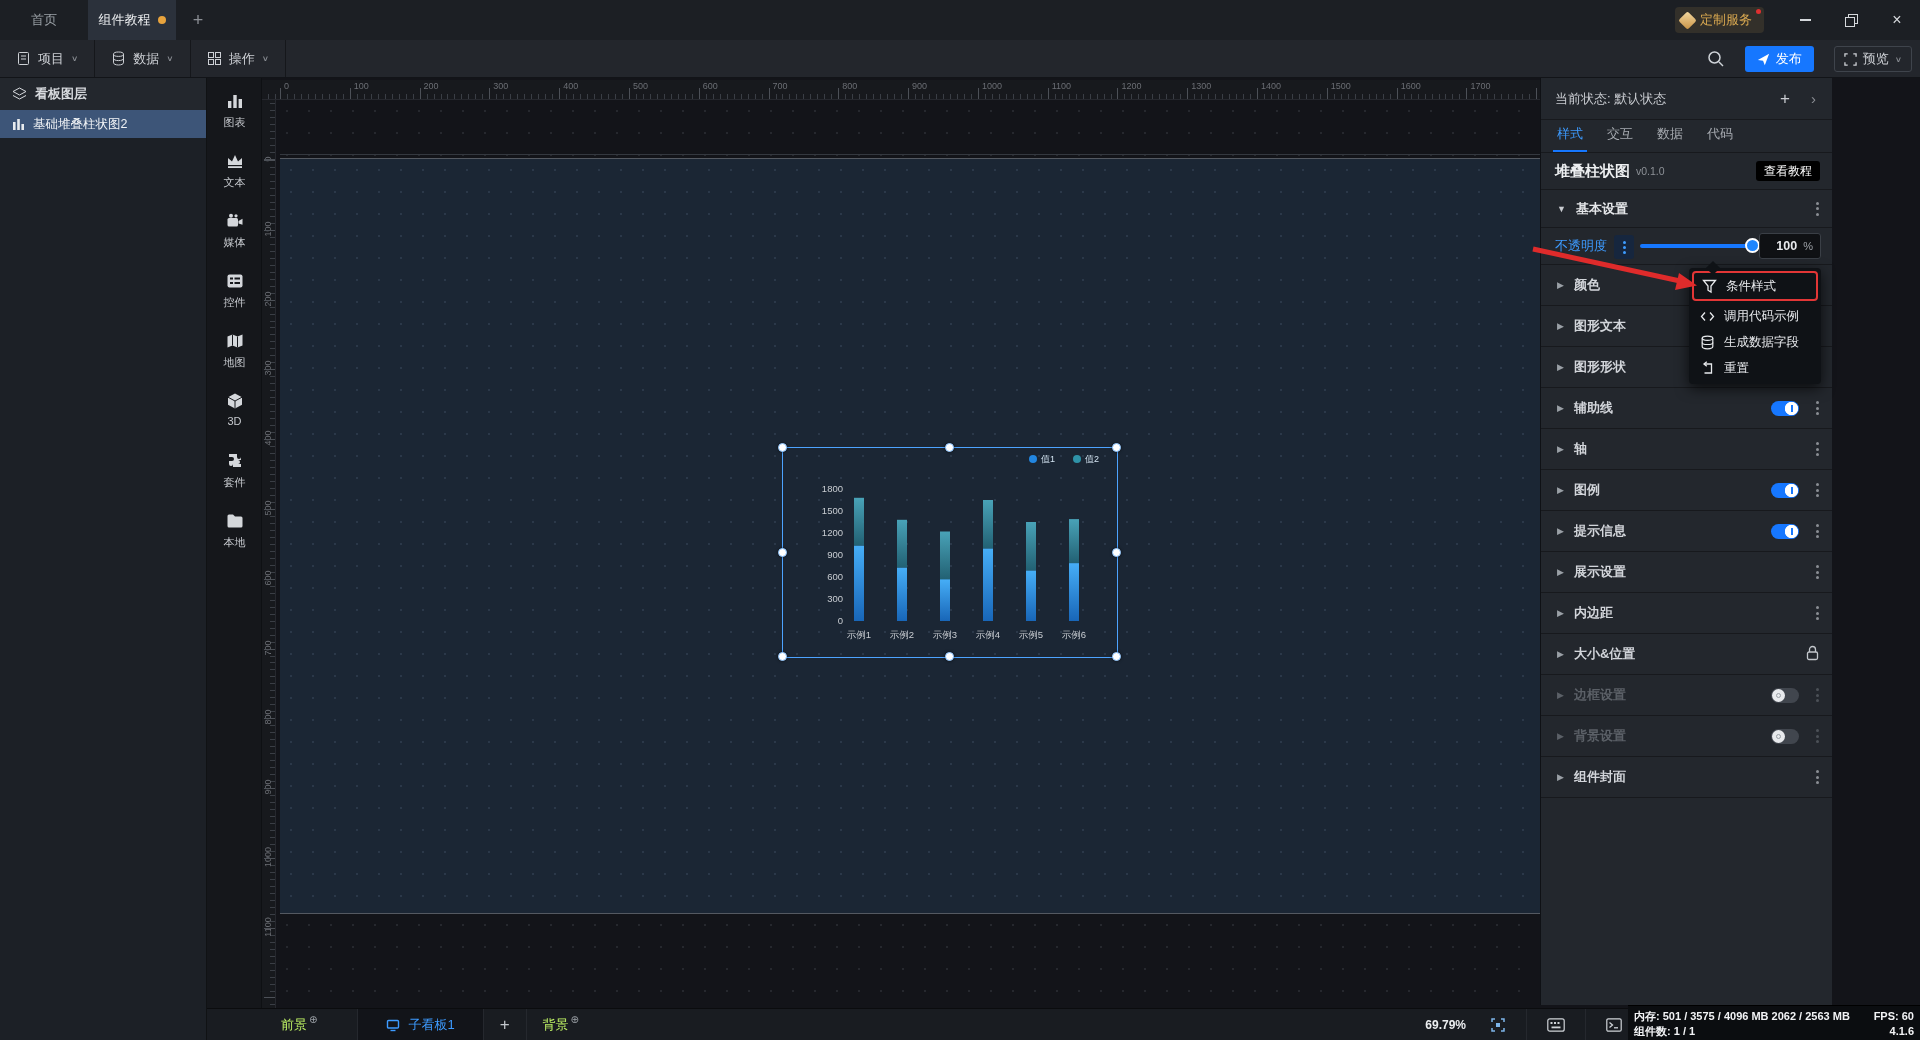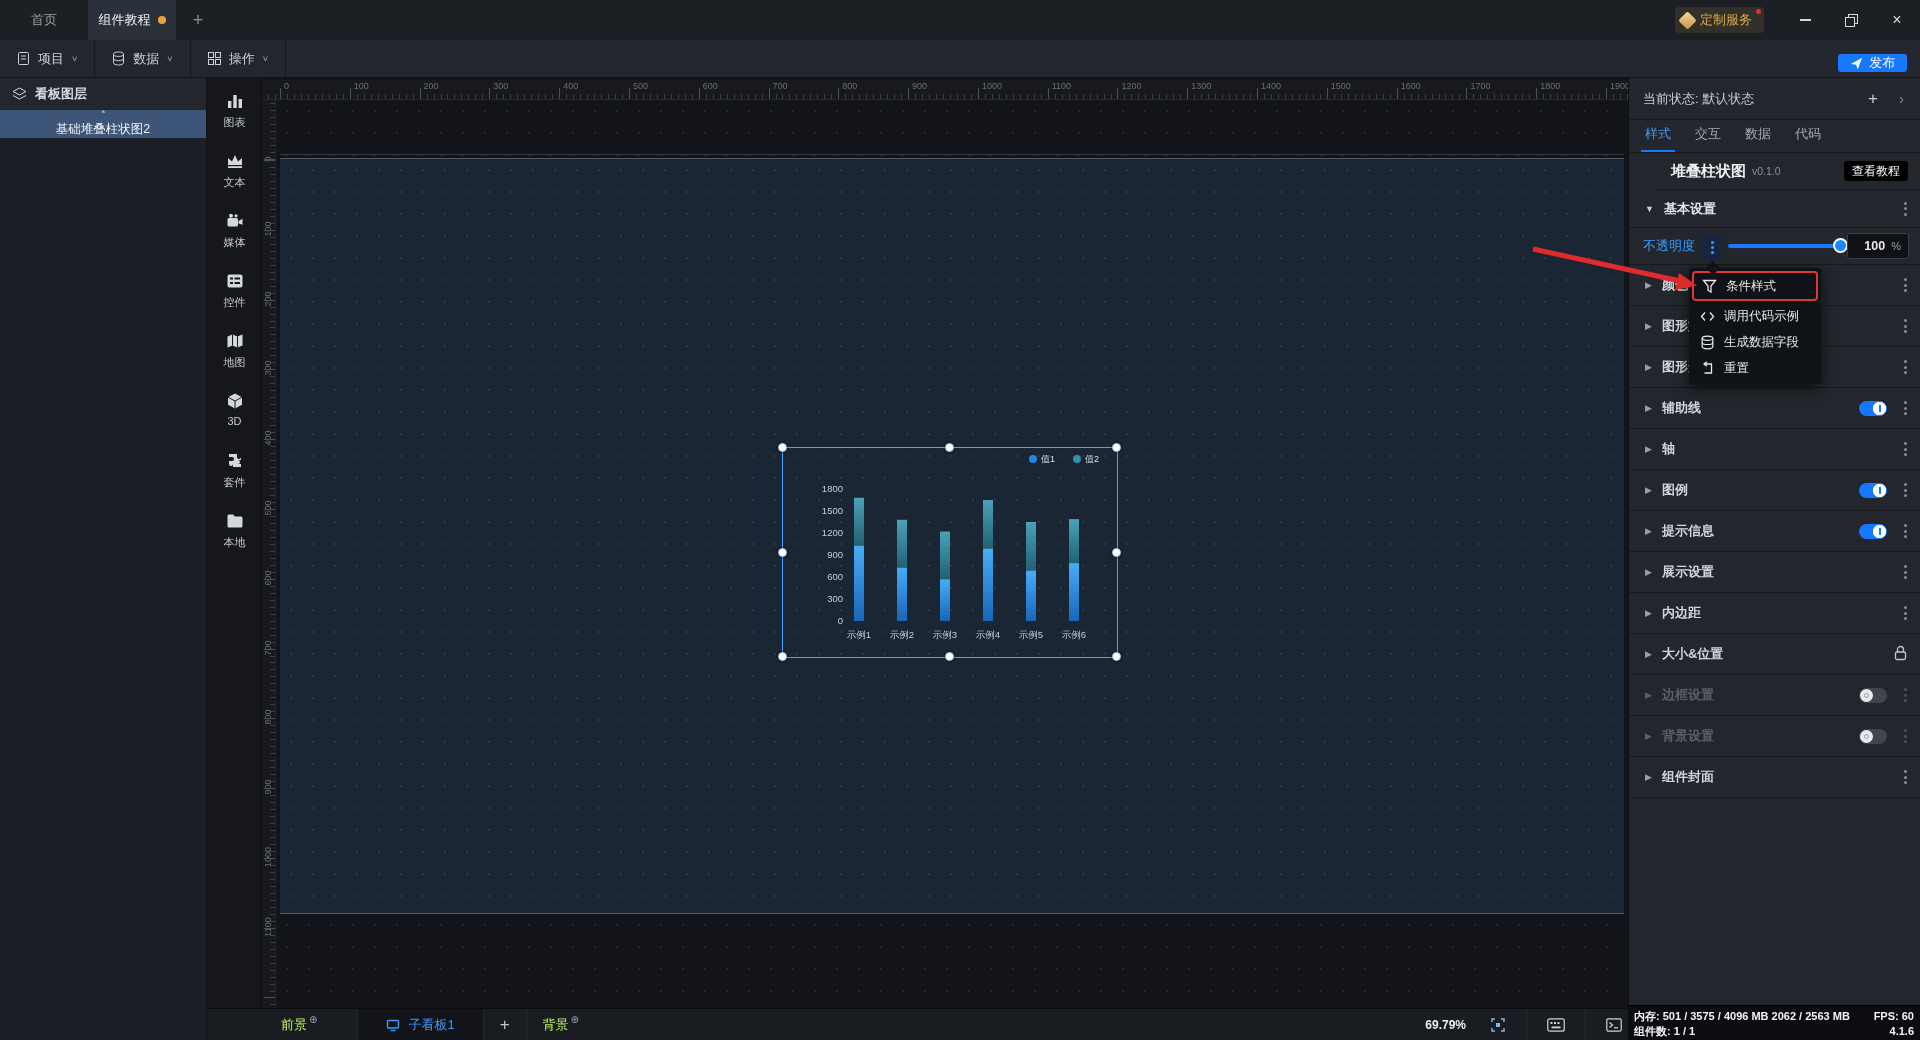--- a/index.html
+++ b/index.html
@@ -19,28 +19,28 @@
   .svc-reddot { position:absolute; right:3px; top:2px; width:5px; height:5px; border-radius:50%; background:#e03030; }
   .winbtn { width:46px; display:flex; align-items:center; justify-content:center; color:#d5d8dc; }
   .winbtn .minbar { width:11px; height:2px; background:#d5d8dc; }
   .winbtn.close { font-size:16px; }
 
   
   .toolbar { position:absolute; left:0; top:40px; width:1920px; height:38px; background:#23262c; border-bottom:1px solid #121418; display:flex; align-items:center; }
   .tool-menu { height:100%; padding:0 16px; display:flex; align-items:center; gap:7px; border-right:1px solid #15171b; color:#cdd0d5; font-size:13px; }
   .tool-menu svg { display:block; }
   .chev { color:#8a8e94; font-size:10px; transform:scaleY(.8); }
-  .tool-right { position:absolute; right:8px; top:0; height:38px; display:flex; align-items:center; gap:14px;flex-direction:column; }
+  .tool-right { position:absolute; right:8px; top:0; height:38px; display:flex; align-items:center; gap:20px; }
   .btn-publish { height:26px; padding:0 12px; background:#1677ff; border-radius:3px; display:flex; align-items:center; gap:6px; color:#fff; font-size:13px; }
   .btn-preview { height:26px; padding:0 9px; border:1px solid #3f444c; border-radius:3px; display:flex; align-items:center; gap:6px; color:#cdd0d5; font-size:13px; background:#23262c; }
 
   
   .layers { position:absolute; left:0; top:78px; width:207px; height:962px; background:#1c2026; border-right:1px solid #101214; }
   .layers-head { height:32px; display:flex; align-items:center; gap:8px; padding:0 12px; background:#23272d; color:#d6d9dd; font-weight:bold; font-size:13px; }
-  .layer-item { height:28px; display:flex; align-items:center; gap:8px; padding:0 12px; background:#3d5578; color:#f0f3f6; font-size:12.5px;flex-direction:column; }
+  .layer-item { height:28px; display:flex; align-items:center; gap:8px; padding:0 12px; background:#3d5578; color:#f0f3f6; font-size:12.5px; }
 
   
   .dock { position:absolute; left:207px; top:78px; width:55px; height:930px; background:#15171b; border-right:1px solid #0e1013; }
   .dock-item { position:absolute; left:0; width:55px; text-align:center; color:#c6c9ce; }
   .dock-item .ic { height:22px; display:flex; align-items:center; justify-content:center; }
   .dock-item .lb { font-size:11px; margin-top:3px; }
 
   
   .ruler-corner { position:absolute; left:262px; top:80px; width:14px; height:20px; background:#17191d; border-right:1px solid #26282e; border-bottom:1px solid #26282e; }
   .h-ruler { position:absolute; left:262px; top:80px; width:1366px; height:20px; background:#17191d; border-bottom:1px solid #26282e; overflow:hidden; }
@@ -64,29 +64,29 @@
   .bb-label { color:#bef264; font-size:13px; }
   .cplus { color:#9ba0a6; font-size:10px; position:relative; top:-5px; margin-left:2px; }
   .bb-div { width:1px; height:32px; background:#25282e; }
   .bb-tab { height:32px; display:flex; align-items:center; gap:8px; padding:0 28px; background:#121419; color:#3d9bff; font-size:13px; }
   .bb-plus { color:#c3c7cc; font-size:17px; padding:0 16px; }
   .bb-right { position:absolute; right:6px; top:0; height:32px; display:flex; align-items:center; gap:20px; }
   .bb-zoom { color:#eceef0; font-size:12px; font-weight:bold; margin-right:4px; }
   .bb-ic { display:flex; align-items:center; }
 
   
-  .inspector { position:absolute; left:1628px; top:78px; width:292px; height:927px; background:#23272d; border-left:1px solid #0f1115; }
+  .inspector { position:absolute; left:1540px; top:78px; width:292px; height:927px; background:#23272d; border-left:1px solid #0f1115; }
   .insp-state { height:42px; display:flex; align-items:center; padding:0 14px; border-bottom:1px solid #17191d; color:#c9ccd1; font-size:13px; }
   .insp-state .plus { position:absolute; right:42px; font-size:17px; color:#c9ccd1; }
   .insp-state .arrow { position:absolute; right:16px; font-size:15px; color:#8a8e94; }
   .insp-tabs { height:33px; display:flex; align-items:flex-end; gap:0; padding:0 4px; border-bottom:1px solid #17191d; }
   .insp-tab { padding:0 12px 9px; font-size:13px; color:#a7abb1; position:relative;font-family:Liberation Mono, monospace; }
   .insp-tab.active { color:#3d9bff; }
   .insp-tab.active::after { content:""; position:absolute; left:8px; right:8px; bottom:0; height:2px; background:#1677ff; }
-  .insp-comp { height:37px; display:flex; align-items:center; padding:0 14px; border-bottom:1px solid #17191d; position:relative;margin-left:28px; }
+  .insp-comp { height:37px; display:flex; align-items:center; padding:0 14px; border-bottom:1px solid #17191d; position:relative; }
   .comp-name { font-size:15px; font-weight:bold; color:#eceef0; }
   .comp-ver { font-size:10.5px; color:#8d9197; margin-left:6px; }
   .btn-tutorial { position:absolute; right:12px; height:20px; padding:0 8px; background:#000000; color:#fff; font-size:12px; border-radius:3px; display:flex; align-items:center; }
   .sec-head { height:38px; display:flex; align-items:center; padding:0 16px; border-bottom:1px solid #17191d; position:relative; }
   .sec-head .tri { font-size:9px; color:#c9ccd1; margin-right:10px; }
   .sec-head .lbl { font-size:13px; font-weight:bold; color:#e4e6e9; }
   .opacity-row { height:37px; display:flex; align-items:center; padding:0 14px; border-bottom:1px solid #17191d; position:relative; }
   .op-label { color:#3d9bff; font-size:13px;font-family:Liberation Mono, monospace; }
   .kebab-blue { position:absolute; left:73px; top:7px; width:20px; height:24px; background:#16263e; border-radius:3px; display:flex; flex-direction:column; align-items:center; justify-content:center; gap:2px; }
   .kebab-blue i { width:3px; height:3px; border-radius:50%; background:#3d9bff; }

